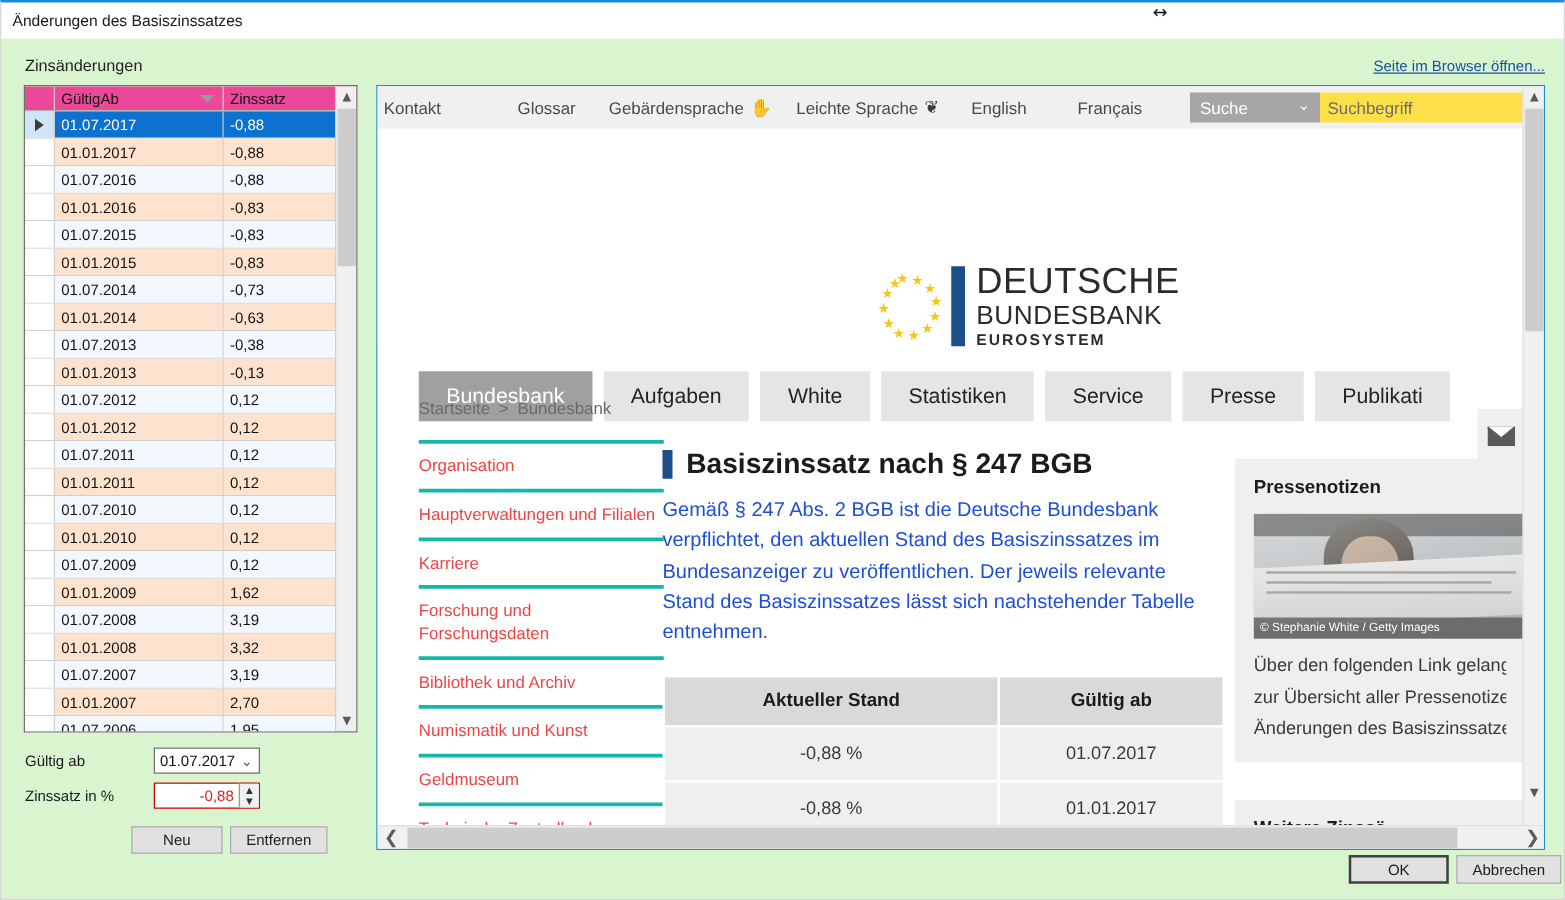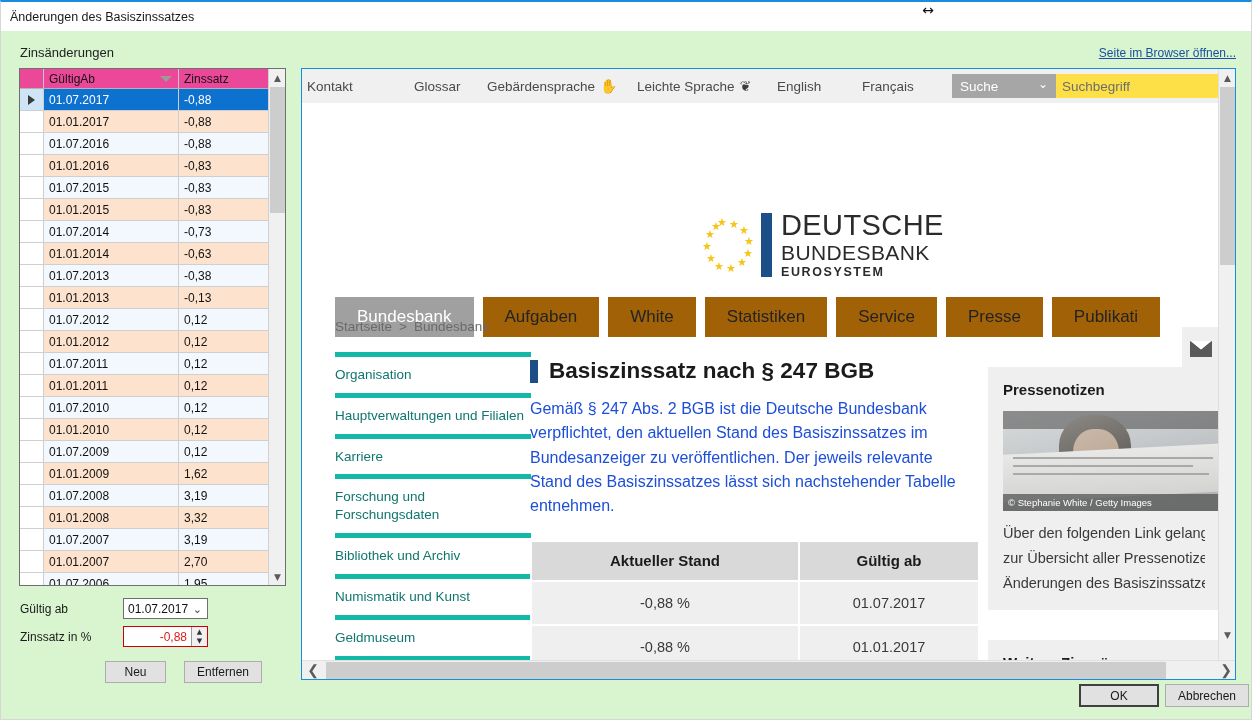--- a/index.html
+++ b/index.html
@@ -170,21 +170,21 @@
     font-size: 7px; color: #333;
     font-family: "DejaVu Sans", sans-serif;
   }
   .btn {
     background: #e1e1e1;
     border: 1px solid #adadad;
     font-size: 12px; color: #1a1a1a;
     display: flex; align-items: center; justify-content: center;
     cursor: default;
   }
-  .btn-neu { position: absolute; left: 105px; top: 661px; width: 61px; height: 22px; }
+  .btn-neu { position: absolute; left: 105px; top: 661px; width: 73px; height: 22px; }
   .btn-entf { position: absolute; left: 184px; top: 661px; width: 78px; height: 22px; }
 
   
   .browser-link {
     position: absolute; right: 16px; top: 46px;
     font-size: 12px; color: #1a4fa0;
     text-decoration: underline;
   }
 
   
@@ -259,42 +259,42 @@
   .logo .w1 { font-size: 29px; color: #2b2b2b; letter-spacing: .4px; font-family: "Liberation Sans", sans-serif;}
   .logo .w2 { font-size: 21px; color: #2b2b2b; letter-spacing: .4px; margin-top: 2px;}
   .logo .w3 { font-size: 12.5px; color: #2b2b2b; letter-spacing: 1.6px; font-weight: bold; margin-top: 3px;}
 
   
   .maintabs {
     position: absolute; left: 33px; top: 228px;
     display: flex; gap: 9px;
   }
   .mtab {
-    height: 40px; background: #a16207;
+    height: 40px; background: #e5e5e5;
     display: flex; align-items: center; justify-content: center;
     font-size: 17px; color: #232323;
     padding: 0 22px; white-space: nowrap;
   }
   .mtab.active { background: #a0a0a0; color: #ffffff; }
 
   
   .breadcrumb {
     position: absolute; left: 33px; top: 250px;
     font-size: 13.5px; color: #6a6a6a;
     display: flex; gap: 7px; align-items: center;
   }
 
   
   .leftnav {
     position: absolute; left: 33px; top: 283px;
     width: 196px;
   }
   .leftnav .nvitem {
-    border-top: 5px solid #14b8a6;
-    font-size: 13.5px; color: #0f766e;
+    border-top: 3px solid #14b8a6;
+    font-size: 13.5px; color: #ef4444;
     padding: 9px 0 9px 0;
     line-height: 1.32;
   }
 
   
   .content {
     position: absolute; left: 228px; top: 283px;
     width: 450px;
   }
   .pagetitle {

